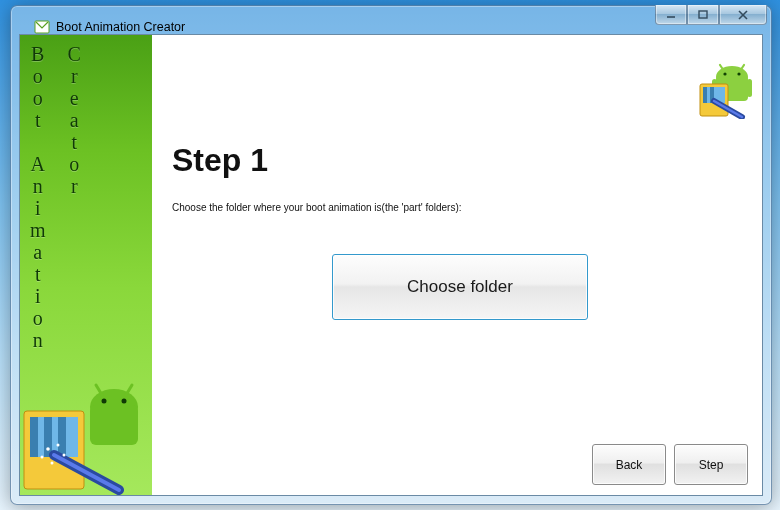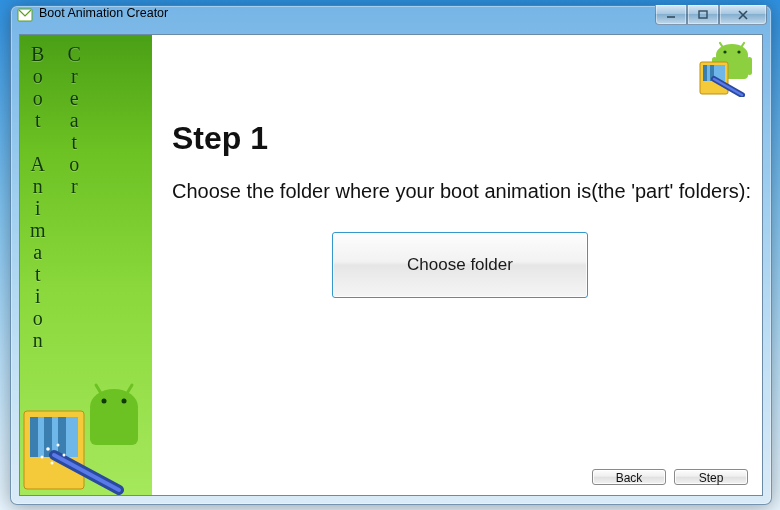--- a/index.html
+++ b/index.html
@@ -18,22 +18,22 @@
     width: 760px;
     height: 498px;
     background: rgba(205, 225, 240, 0.45);
     border: 1px solid rgba(50, 90, 130, 0.6);
     border-radius: 7px;
     box-shadow: 0 2px 20px rgba(0,0,0,0.35), inset 0 0 0 1px rgba(255,255,255,0.35);
   }
   .titlebar {
     height: 28px;
     display: flex;
-    align-items: flex-start;
-    padding: 0 6px;
+    align-items: flex-end;
+    padding: 0 23px;
     color: #000;
     font-size: 12.5px;
     position: relative;
   }
   .titlebar .icon {
     width: 16px;
     height: 16px;
     margin-right: 6px;
     display: inline-flex;
     align-items: center;
@@ -104,39 +104,40 @@
   .sidebar-bottom {
     position: absolute;
     bottom: 0;
     left: 0;
     width: 132px;
     height: 120px;
   }
   .main {
     flex: 1;
     position: relative;
+    margin-top: 22px;
   }
   .corner-logo {
     position: absolute;
     right: 8px;
     top: 6px;
   }
   .step-title {
     position: absolute;
     left: 20px;
     top: 64px;
     font-size: 32px;
     font-weight: 600;
     color: #111;
   }
   .instruction {
     position: absolute;
     left: 20px;
     top: 145px;
-    font-size: 20px;
+    font-size: 10px;
     color: #111;
   }
   .choose-btn {
     position: absolute;
     left: 180px;
     top: 197px;
     width: 256px;
     height: 66px;
     border: 1px solid #3399cc;
     border-radius: 3px;
@@ -148,21 +149,21 @@
   }
   .nav-btns {
     position: absolute;
     right: 14px;
     bottom: 10px;
     display: flex;
     gap: 8px;
   }
   .nav-btn {
     width: 74px;
-    height: 16px;
+    height: 41px;
     border: 1px solid #8a8a8a;
     border-radius: 3px;
     background: linear-gradient(to bottom, #fdfdfd 0%, #efefef 45%, #e0e0e0 50%, #f2f2f2 100%);
     font-size: 12px;
     color: #111;
     cursor: pointer;
     box-shadow: inset 0 0 0 1px rgba(255,255,255,0.8);
   }
 </style>
 </head>

